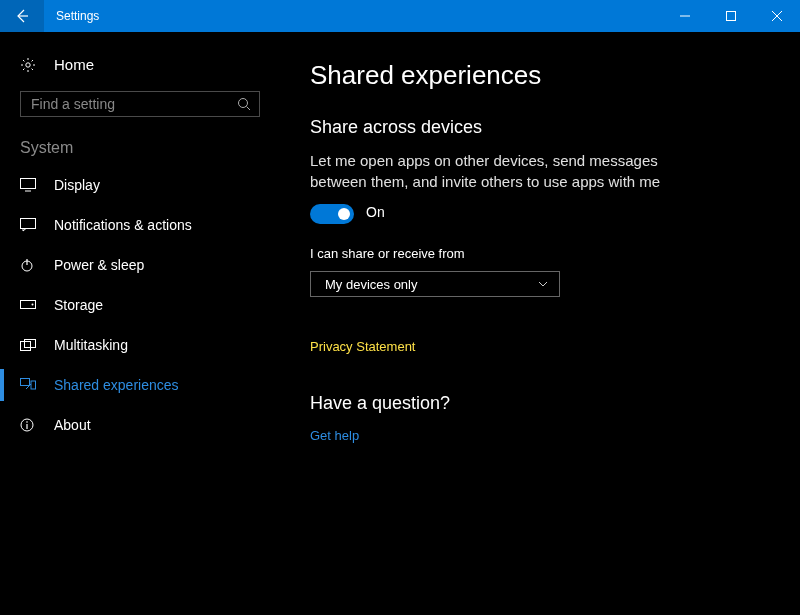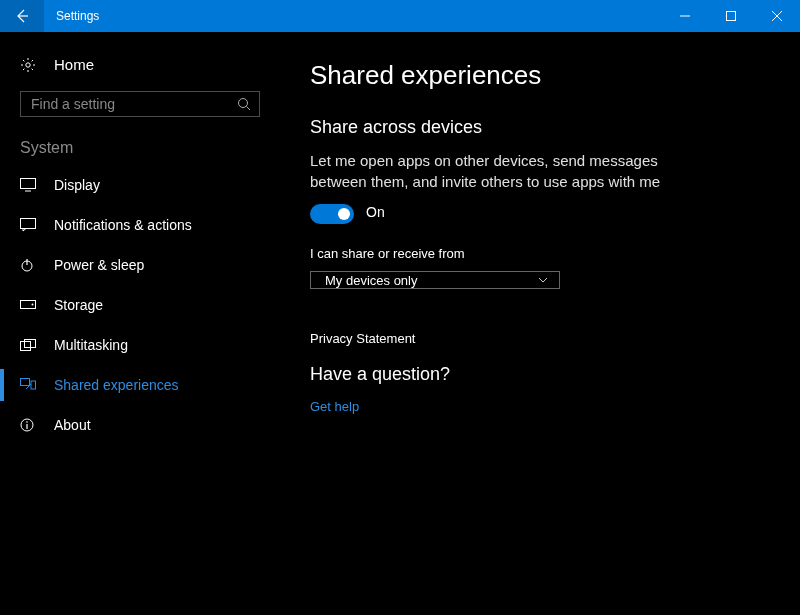--- a/index.html
+++ b/index.html
@@ -28,22 +28,22 @@
   .nav-item.selected::before { content: ""; position: absolute; left: 0; top: 4px; bottom: 4px; width: 4px; background: #2e8de1; }
   .content { flex: 1; padding: 28px 30px 0 30px; }
   .content h1 { font-weight: 300; font-size: 26px; margin-bottom: 26px; }
   .content h2 { font-weight: 400; font-size: 18px; margin-bottom: 12px; }
   .content .desc { font-size: 15px; color: #e0e0e0; line-height: 1.4; margin-bottom: 12px; max-width: 400px; }
   .toggle-row { display: flex; align-items: flex-start; margin-bottom: 22px; }
   .toggle { width: 44px; height: 20px; border-radius: 10px; background: #0078d7; position: relative; margin-right: 12px; }
   .toggle .knob { width: 12px; height: 12px; border-radius: 50%; background: #fff; position: absolute; top: 4px; right: 4px; }
   .toggle-label { font-size: 14px; }
   .field-label { font-size: 13px; margin-bottom: 10px; }
-  .dropdown { width: 250px; height: 18px; border: 1px solid #666; display: flex; align-items: center; justify-content: space-between; padding: 0 10px 0 14px; font-size: 13px; margin-bottom: 40px; }
-  .link { color: #ffffff; font-size: 13px; margin-bottom: 18px; display: inline-block; }
+  .dropdown { width: 250px; height: 26px; border: 1px solid #666; display: flex; align-items: center; justify-content: space-between; padding: 0 10px 0 14px; font-size: 13px; margin-bottom: 40px; }
+  .link { color: #fde047; font-size: 13px; margin-bottom: 39px; display: inline-block; }
   .help-link { color: #2e8de1; font-size: 13px; }
   svg { display: block; }
 </style>
 </head>
 <body>
 
 <div class="window">
 
   <div class="titlebar">
     <div class="back">

